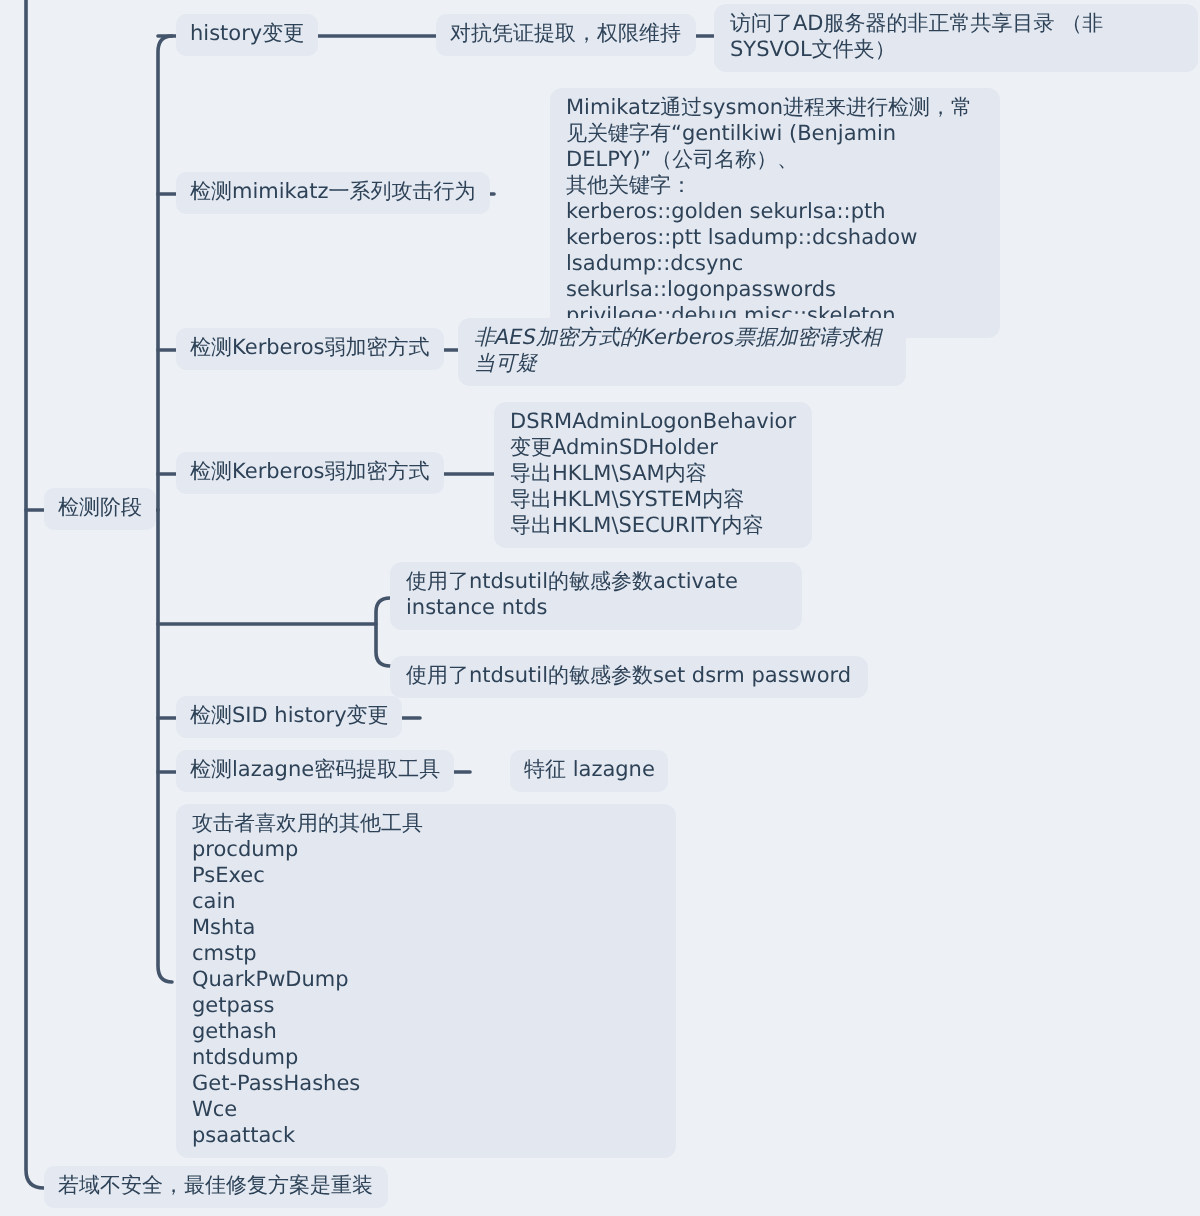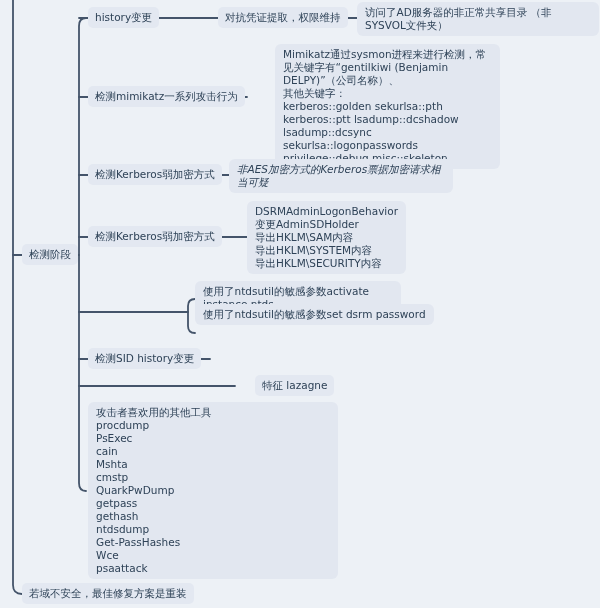--- a/index.html
+++ b/index.html
@@ -62,24 +62,25 @@
   <div class="note" style="left:229px;top:159px;width:224px;font-style:italic;">非AES加密方式的Kerberos票据加密请求相当可疑</div>
 
   <div class="node" style="left:88px;top:226px;">检测Kerberos弱加密方式</div>
   <div class="note" style="left:247px;top:201px;">DSRMAdminLogonBehavior
 变更AdminSDHolder
 导出HKLM\SAM内容
 导出HKLM\SYSTEM内容
 导出HKLM\SECURITY内容</div>
 
   <div class="note" style="left:195px;top:281px;width:206px;">使用了ntdsutil的敏感参数activate instance ntds</div>
-  <div class="note" style="left:195px;top:304px;">使用了ntdsutil的敏感参数set dsrm password</div>
+  <div class="note" style="left:195px;top:328px;">使用了ntdsutil的敏感参数set dsrm password</div>
 
   <div class="node" style="left:88px;top:348px;">检测SID history变更</div>
 
+  <div class="node" style="left:88px;top:375px;">检测lazagne密码提取工具</div>
   <div class="node" style="left:235px;top:375px;margin-left:20px;">特征 lazagne</div>
 
   <div class="note" style="left:88px;top:402px;width:250px;">攻击者喜欢用的其他工具
 procdump
 PsExec
 cain
 Mshta
 cmstp
 QuarkPwDump
 getpass

